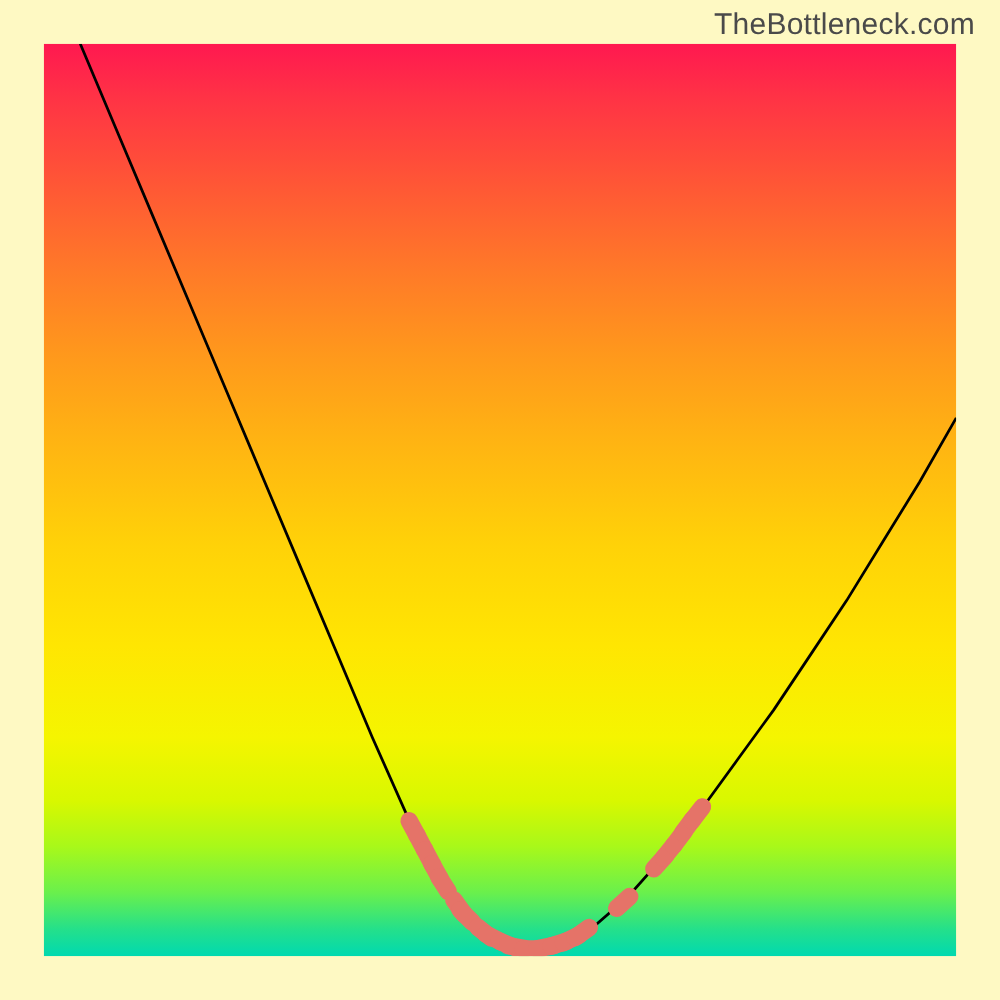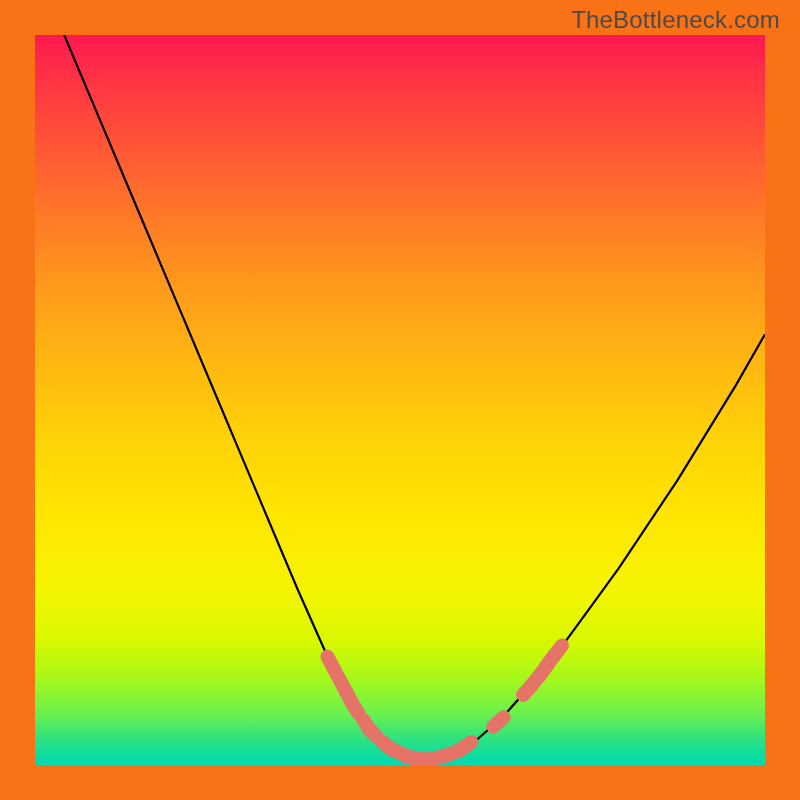--- a/index.html
+++ b/index.html
@@ -1,21 +1,21 @@
 <!DOCTYPE html>
 <html><head>
 <meta charset="utf-8">
 <style>
   * { margin: 0; padding: 0; box-sizing: border-box; }
   html, body { width: 800px; height: 800px; background: #000; overflow: hidden; }
   .container {
     position: relative;
     width: 800px;
     height: 800px;
-    background: #f97316;
+    background: #fef9c3;
   }
   .watermark {
     position: absolute;
     top: 6px;
     right: 20px;
     font-family: Arial, Helvetica, sans-serif;
     font-size: 24px;
     font-weight: 500;
     color: #4a4a4a;
     letter-spacing: 0.2px;

